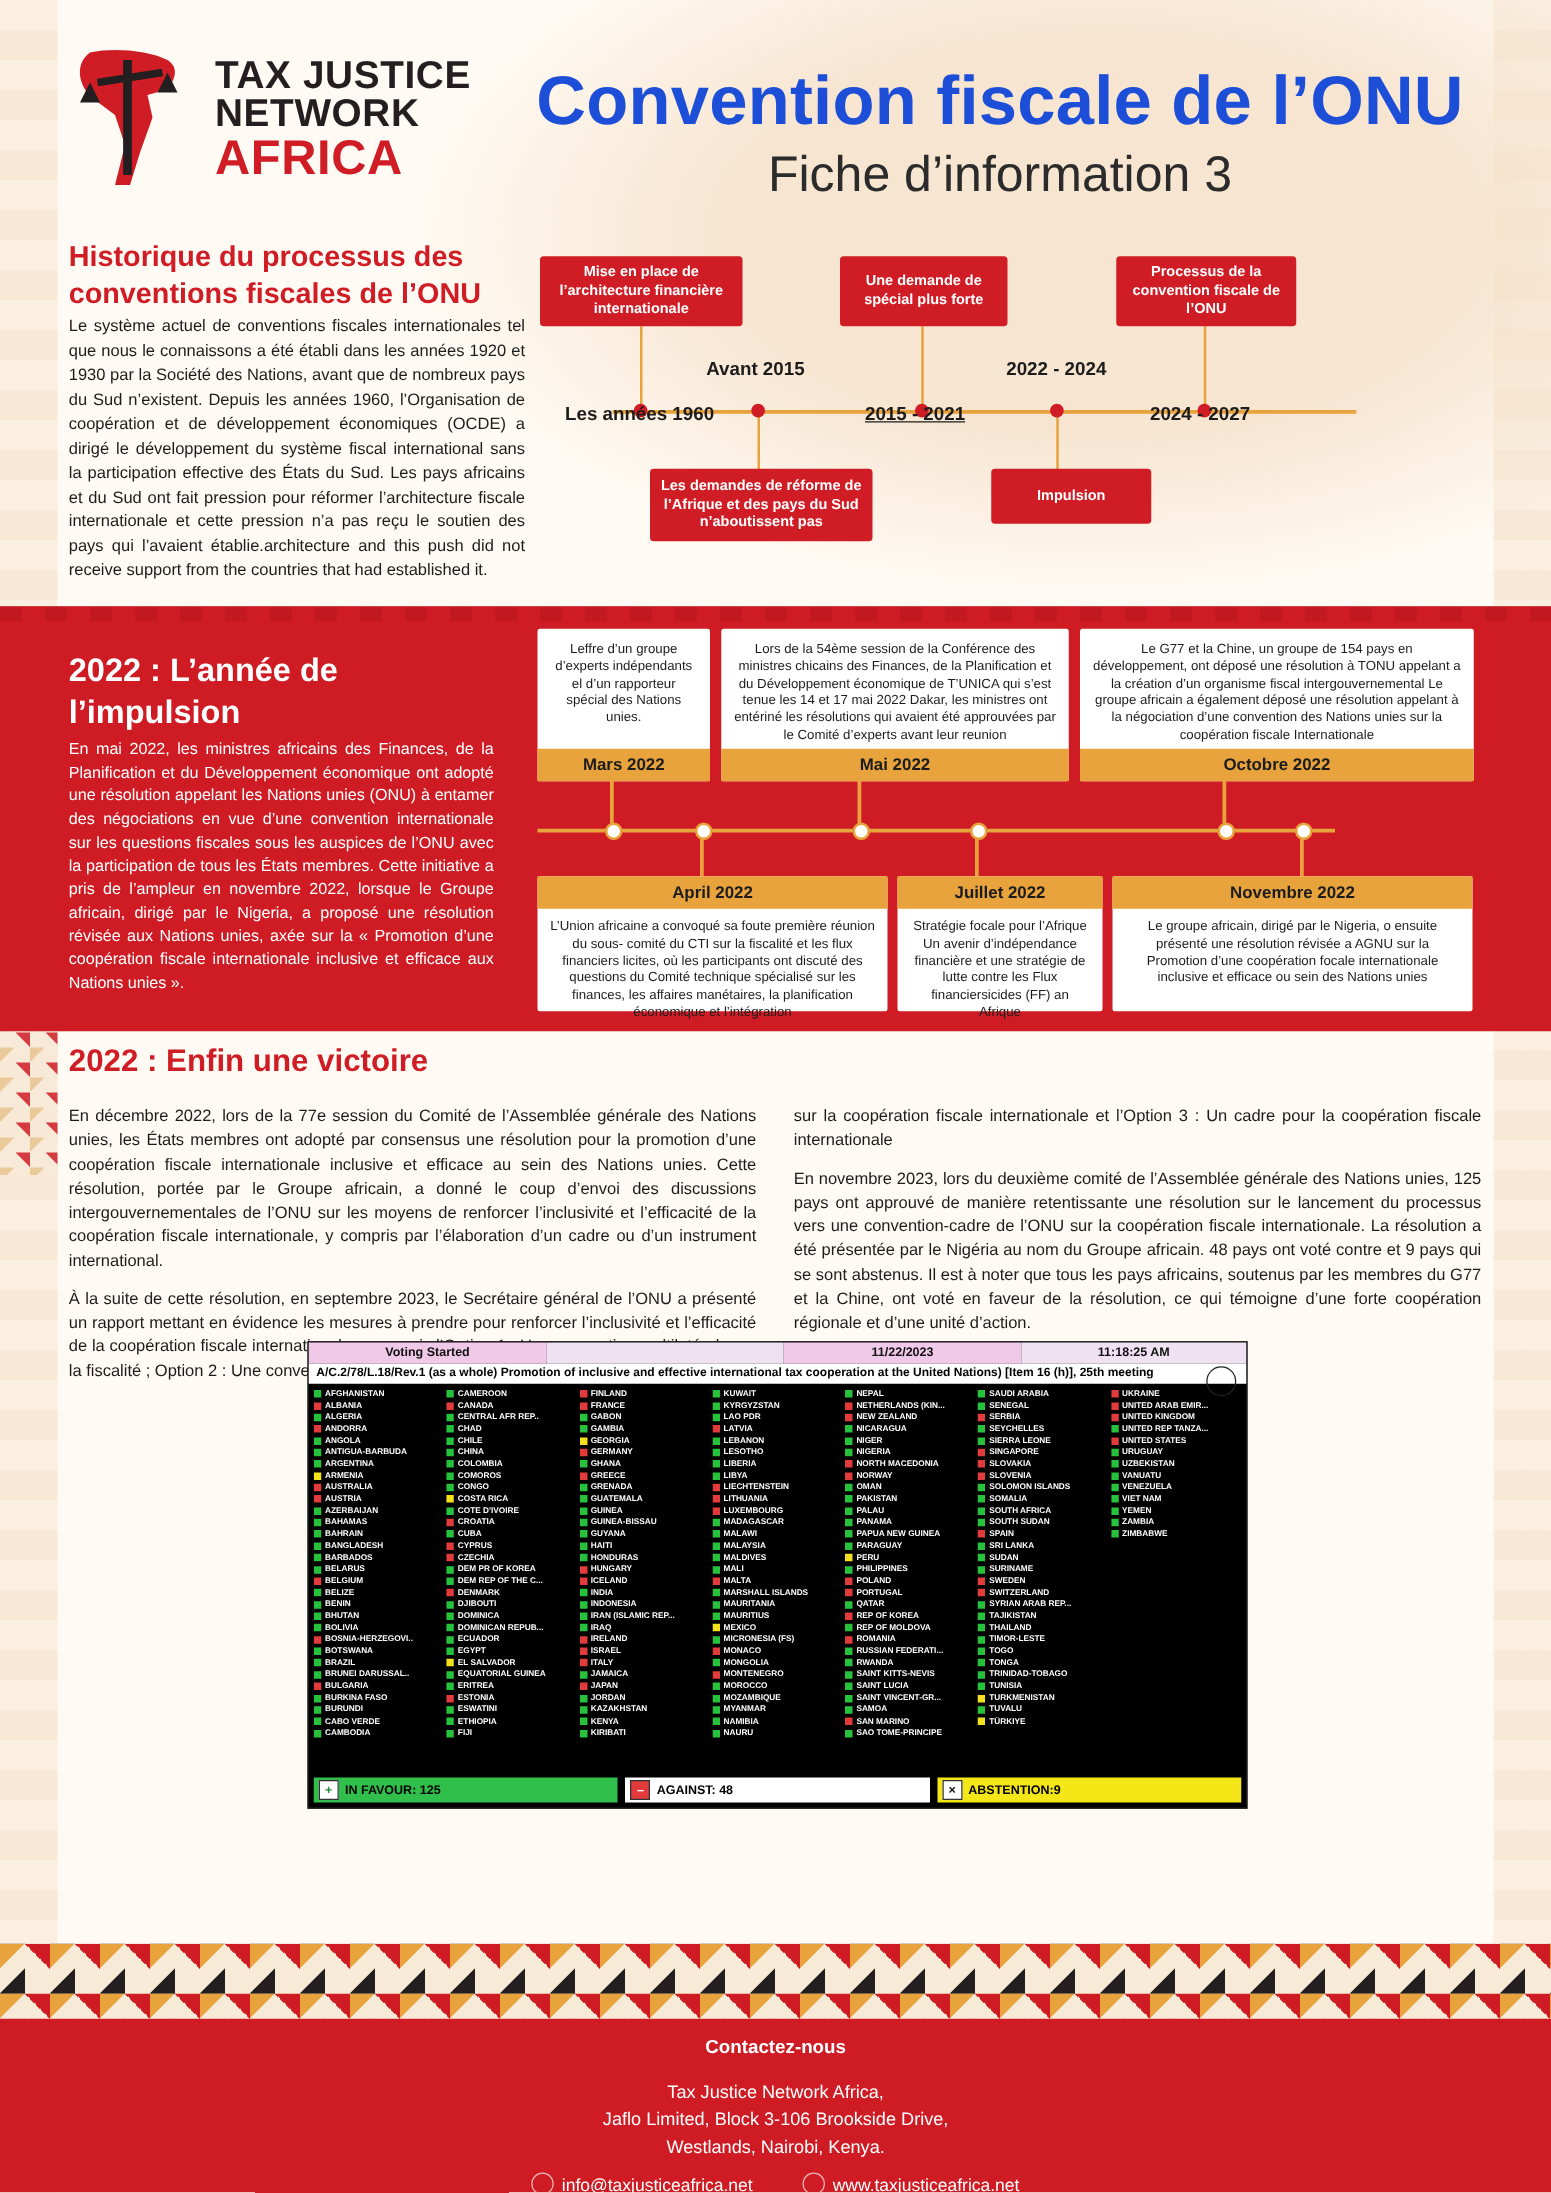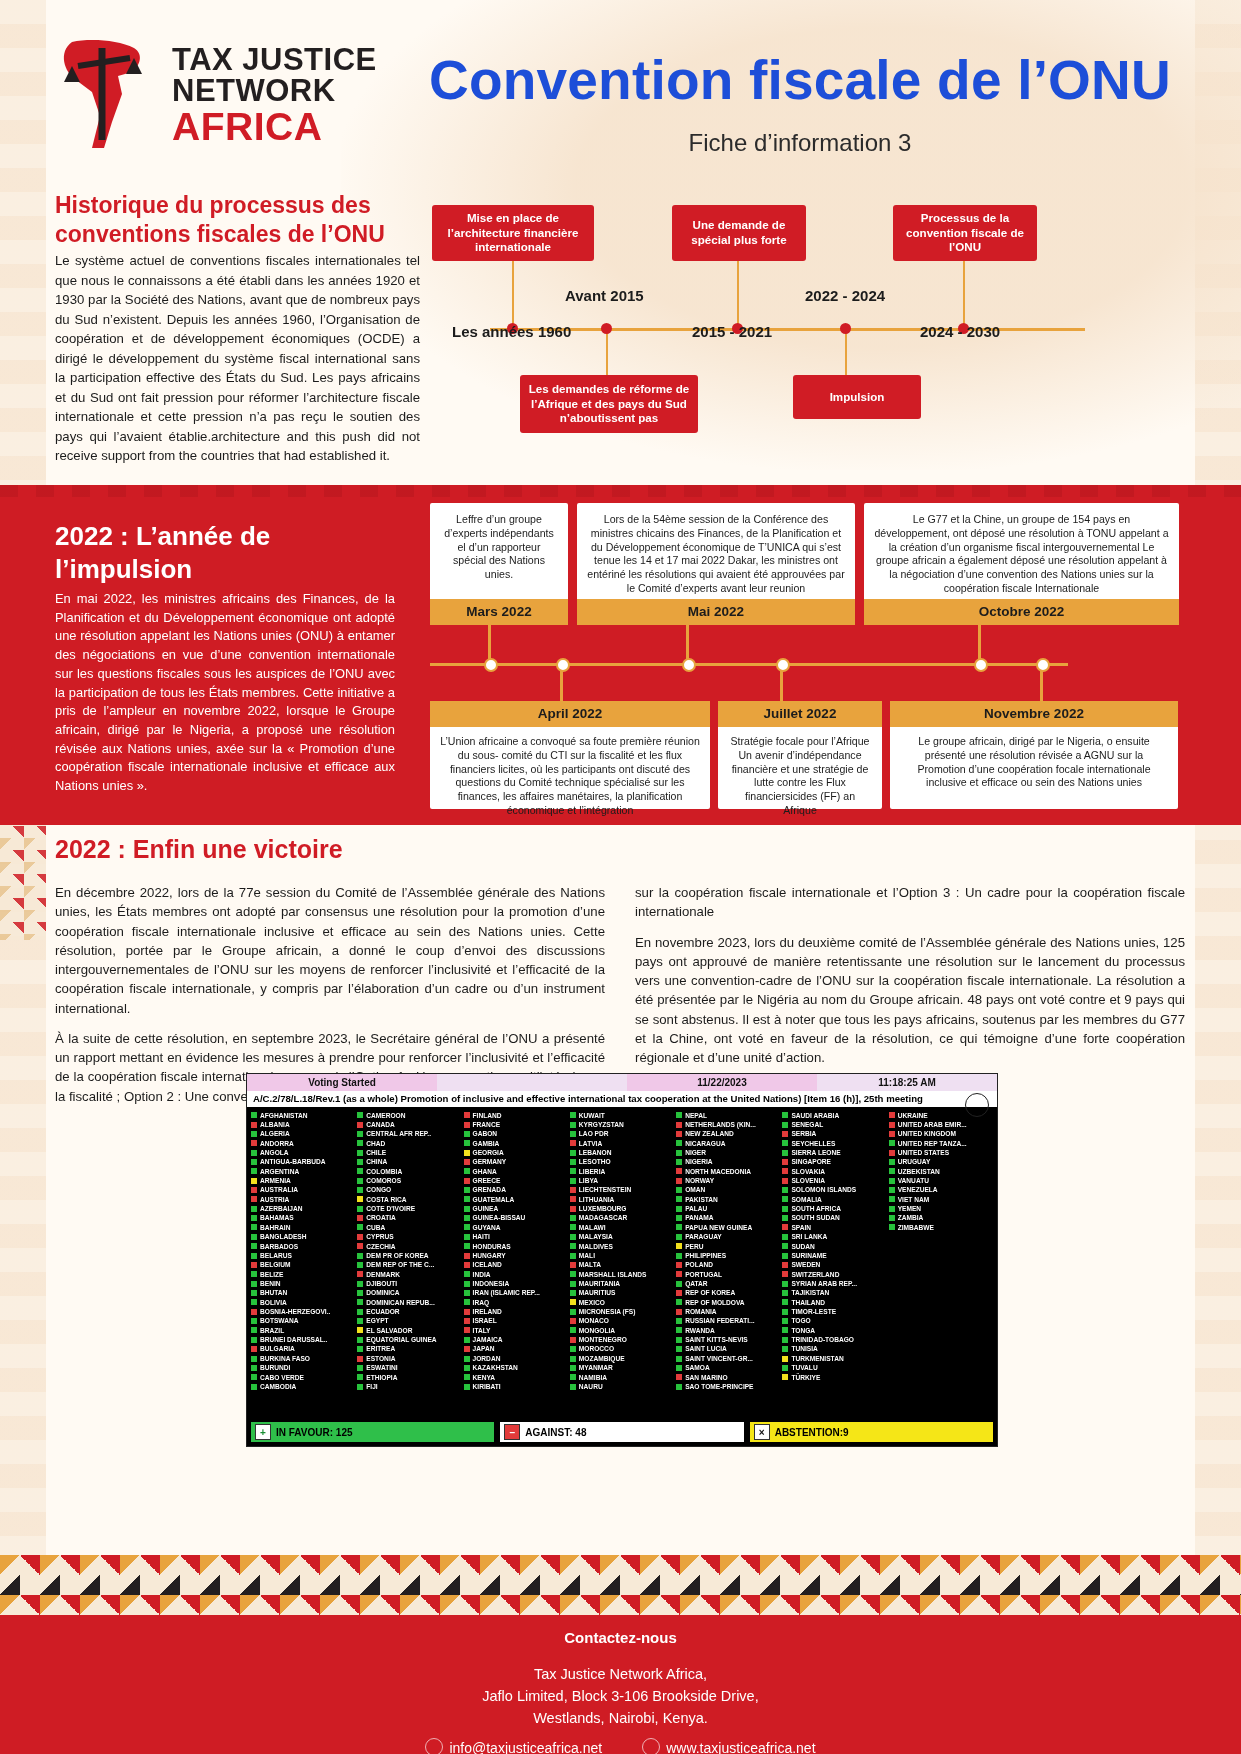--- a/index.html
+++ b/index.html
@@ -42,21 +42,21 @@
     background:radial-gradient(ellipse at 60% 40%, #f6e3cd 0%, #f6e3cd 40%, rgba(246,227,205,0) 72%);
     opacity:.9;
   }
   .logo{position:absolute;left:48px;top:30px;width:330px;height:130px;display:flex;align-items:center;gap:12px;}
   .logo-mark{width:112px;height:118px;position:relative;}
   .logo-text{line-height:1.02;}
   .logo-text .l1,.logo-text .l2{font-weight:bold;font-size:31px;letter-spacing:.5px;color:#231f20;}
   .logo-text .l3{font-weight:bold;font-size:39px;letter-spacing:.5px;color:#d01c25;}
   .title-wrap{position:absolute;left:400px;top:48px;width:800px;text-align:center;}
   .title-main{color:#1d4ed8;font-size:55px;font-weight:bold;letter-spacing:.2px;}
-  .title-sub{color:#2b2b2b;font-size:24px;margin-top:17px;font-weight:normal;}
+  .title-sub{color:#2b2b2b;font-size:40px;margin-top:6px;font-weight:normal;}
 
   
   .sec1{position:relative;height:300px;}
   .sec1 h2{
     position:absolute;left:55px;top:6px;width:350px;margin:0;
     color:#d01c25;font-size:23px;line-height:1.25;font-weight:bold;
   }
   .sec1 p{
     position:absolute;left:55px;top:66px;width:365px;margin:0;
     font-size:13.2px;line-height:1.48;color:#1c1c1c;text-align:justify;
@@ -200,23 +200,23 @@
     <div class="tl-dot" style="left:958px;top:138px;"></div>
 
     <div class="tl-box" style="left:432px;top:20px;width:162px;height:56px;">Mise en place de l’architecture financière internationale</div>
     <div class="tl-box" style="left:672px;top:20px;width:134px;height:56px;">Une demande de spécial plus forte</div>
     <div class="tl-box" style="left:893px;top:20px;width:144px;height:56px;">Processus de la convention fiscale de l’ONU</div>
     <div class="tl-box" style="left:520px;top:190px;width:178px;height:58px;">Les demandes de réforme de l’Afrique et des pays du Sud n’aboutissent pas</div>
     <div class="tl-box" style="left:793px;top:190px;width:128px;height:44px;">Impulsion</div>
 
     <div class="tl-label" style="left:452px;top:138px;">Les années 1960</div>
     <div class="tl-label" style="left:565px;top:102px;">Avant 2015</div>
-    <div class="tl-label" style="left:692px;top:138px;">2015 - 2021</div>
+    <div class="tl-label" style="left:692px;top:138px;text-decoration:underline;">2015 - 2021</div>
     <div class="tl-label" style="left:805px;top:102px;">2022 - 2024</div>
-    <div class="tl-label" style="left:920px;top:138px;">2024 - 2030</div>
+    <div class="tl-label" style="left:920px;top:138px;">2024 - 2027</div>
   </div>
 
   <div class="sec2">
     <div class="zig"></div>
     <h2>2022 : L’année de l’impulsion</h2>
     <p>En mai 2022, les ministres africains des Finances, de la Planification et du Développement économique ont adopté une résolution appelant les Nations unies (ONU) à entamer des négociations en vue d’une convention internationale sur les questions fiscales sous les auspices de l’ONU avec la participation de tous les États membres. Cette initiative a pris de l’ampleur en novembre 2022, lorsque le Groupe africain, dirigé par le Nigeria, a proposé une résolution révisée aux Nations unies, axée sur la « Promotion d’une coopération fiscale internationale inclusive et efficace aux Nations unies ».</p>
 
     <div class="hline" style="left:430px;top:178px;width:638px;"></div>
     <div class="vline" style="left:488px;top:140px;height:40px;"></div>
     <div class="vline" style="left:686px;top:140px;height:40px;"></div>

